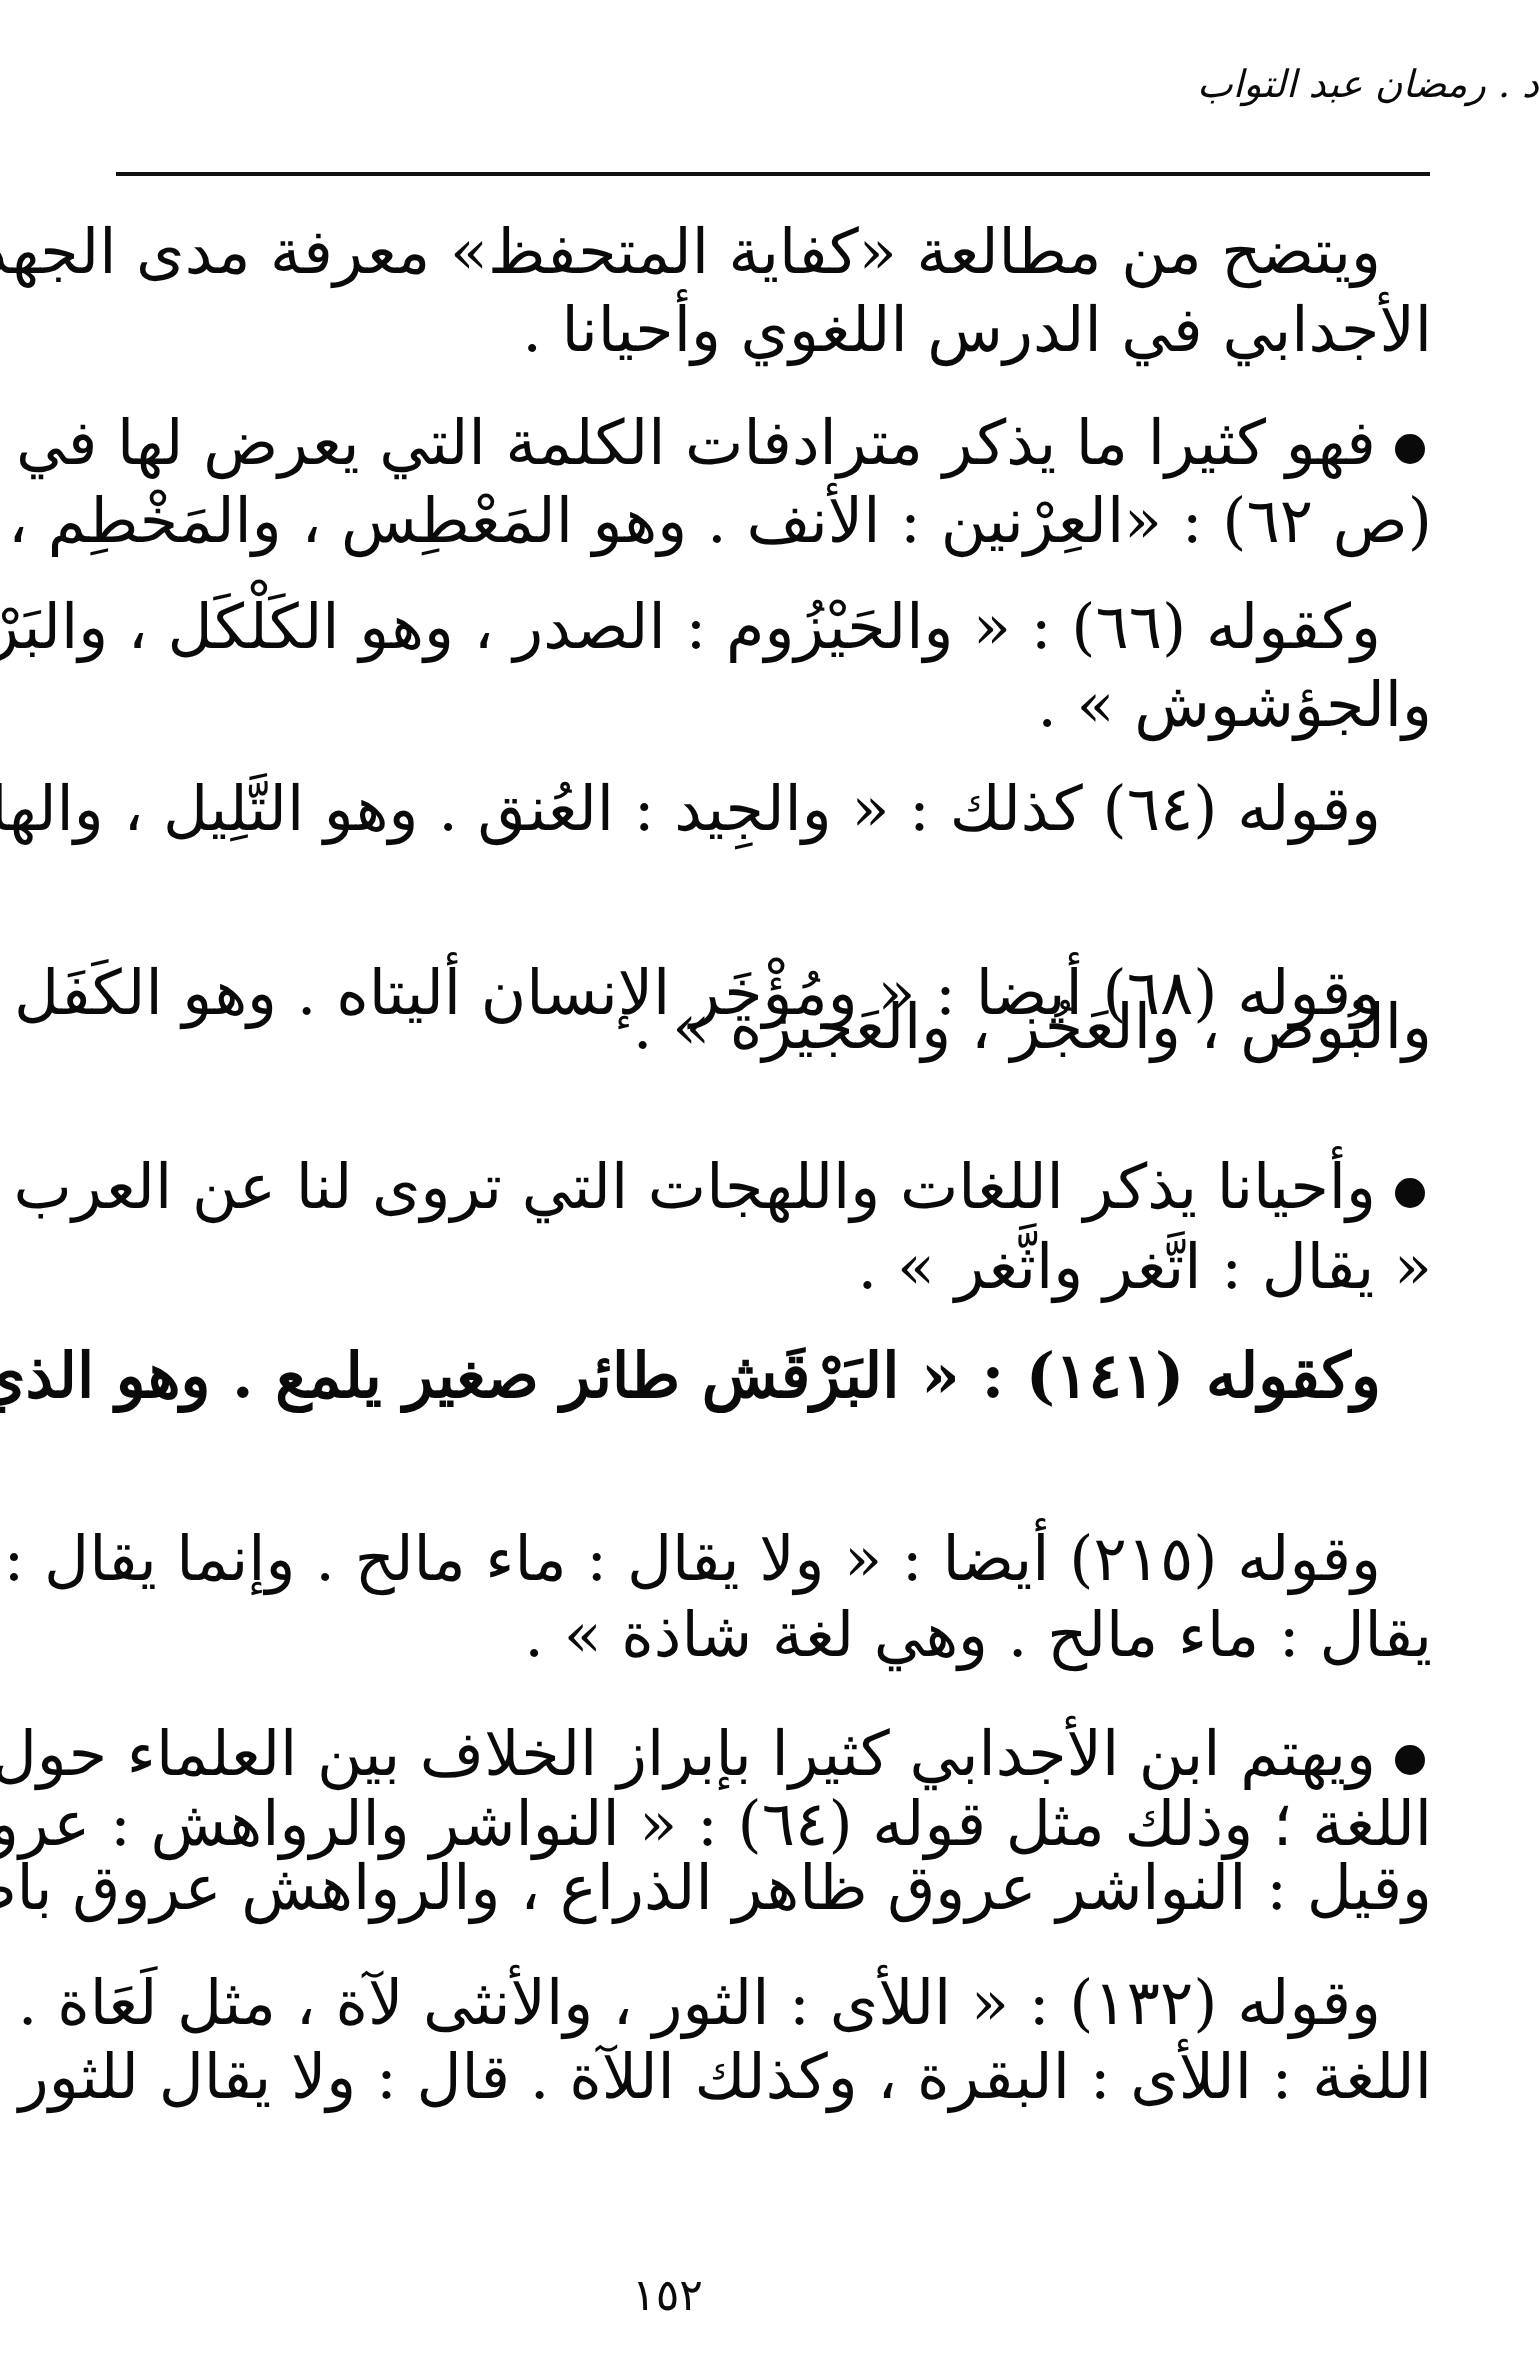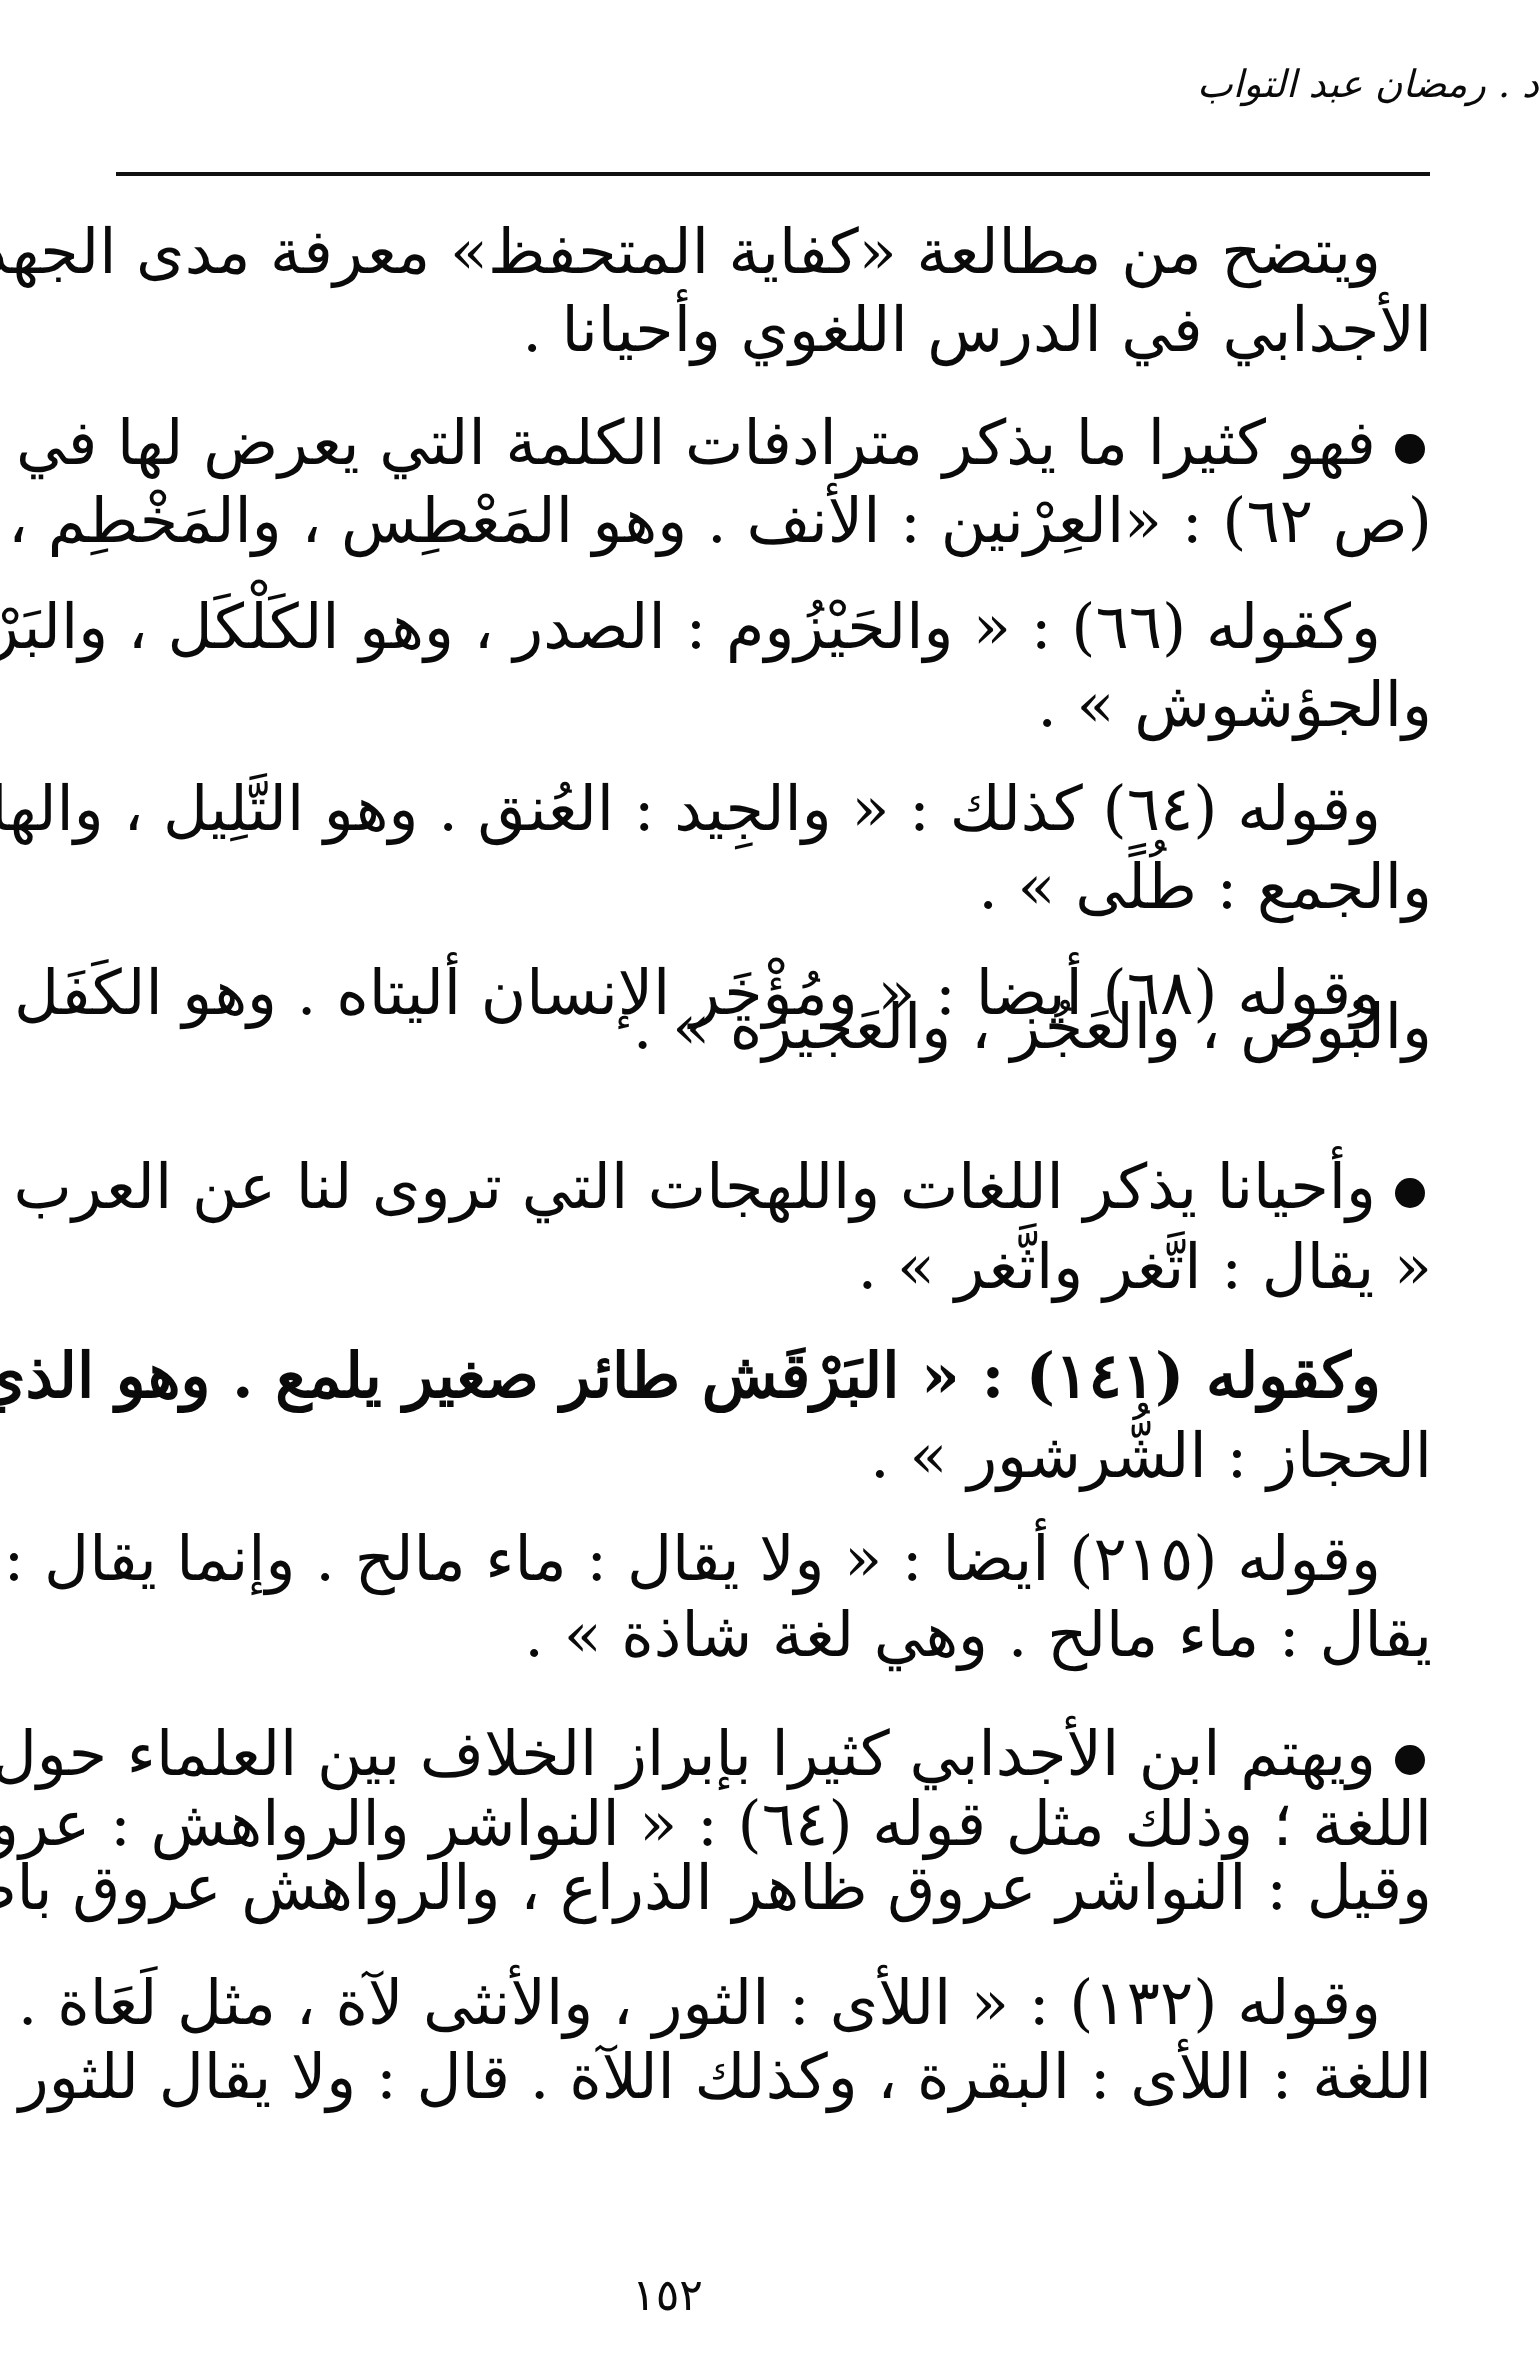--- a/index.html
+++ b/index.html
@@ -29,31 +29,29 @@
   <div class="line last" style="top:295px;">الأجدابي في الدرس اللغوي وأحيانا .</div>
 
   <div class="bullet" style="top:434px;"></div>
   <div class="line bulleted" style="top:408px;">فهو كثيرا ما يذكر مترادفات الكلمة التي يعرض لها في كتابه ؛ كقوله</div>
   <div class="line last" style="top:486px;">(ص ٦٢) : «العِرْنين : الأنف . وهو المَعْطِس ، والمَخْطِم ، والخرطوم » .</div>
 
   <div class="line indent" style="top:592px;">وكقوله (٦٦) : « والحَيْزُوم : الصدر ، وهو الكَلْكَل ، والبَرْك ، والجَوْشَن ،</div>
   <div class="line last" style="top:670px;">والجؤشوش » .</div>
 
   <div class="line indent" style="top:774px;">وقوله (٦٤) كذلك : « والجِيد : العُنق . وهو التَّلِيل ، والهادِي ، والطُّلْيَة ،</div>
-  <div class="line last" style="top:852px;">والجمع : طُلًى » .</div>
 
   <div class="line indent" style="top:958px;">وقوله (٦٨) أيضا : « ومُؤْخَر الإنسان أليتاه . وهو الكَفَل ، والرِّدْف ،</div>
   <div class="line last" style="top:992px;">والبُوص ، والعَجُز ، والعَجيزة » .</div>
 
   <div class="bullet" style="top:1178px;"></div>
   <div class="line bulleted" style="top:1152px;">وأحيانا يذكر اللغات واللهجات التي تروى لنا عن العرب ؛ كقوله (٦٣) :</div>
   <div class="line last" style="top:1232px;">« يقال : اتَّغر واثَّغر » .</div>
 
   <div class="line indent" style="top:1341px;font-weight:bold;">وكقوله (١٤١) : « البَرْقَش طائر صغير يلمع . وهو الذي يسميه أهل</div>
-  <div class="line last" style="top:1421px;">الحجاز : الشُّرشور » .</div>
 
   <div class="line indent" style="top:1524px;">وقوله (٢١٥) أيضا : « ولا يقال : ماء مالح . وإنما يقال : مِلْح . وقد قيل :</div>
   <div class="line last" style="top:1600px;">يقال : ماء مالح . وهي لغة شاذة » .</div>
 
   <div class="bullet" style="top:1745px;"></div>
   <div class="line bulleted" style="top:1719px;">ويهتم ابن الأجدابي كثيرا بإبراز الخلاف بين العلماء حول معاني كلمات</div>
   <div class="line" style="top:1789px;">اللغة ؛ وذلك مثل قوله (٦٤) : « النواشر والرواهش : عروق باطن الذراع .</div>
   <div class="line last" style="top:1853px;">وقيل : النواشر عروق ظاهر الذراع ، والرواهش عروق باطنها » .</div>
 
   <div class="line indent" style="top:1968px;">وقوله (١٣٢) : « اللأى : الثور ، والأنثى لآة ، مثل لَعَاة . وقال بعض أهل</div>

